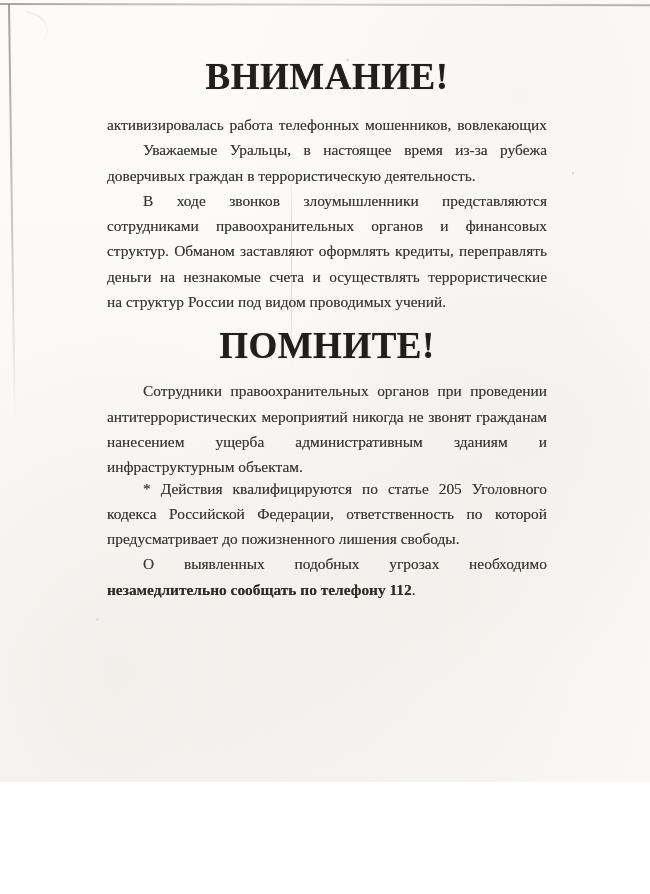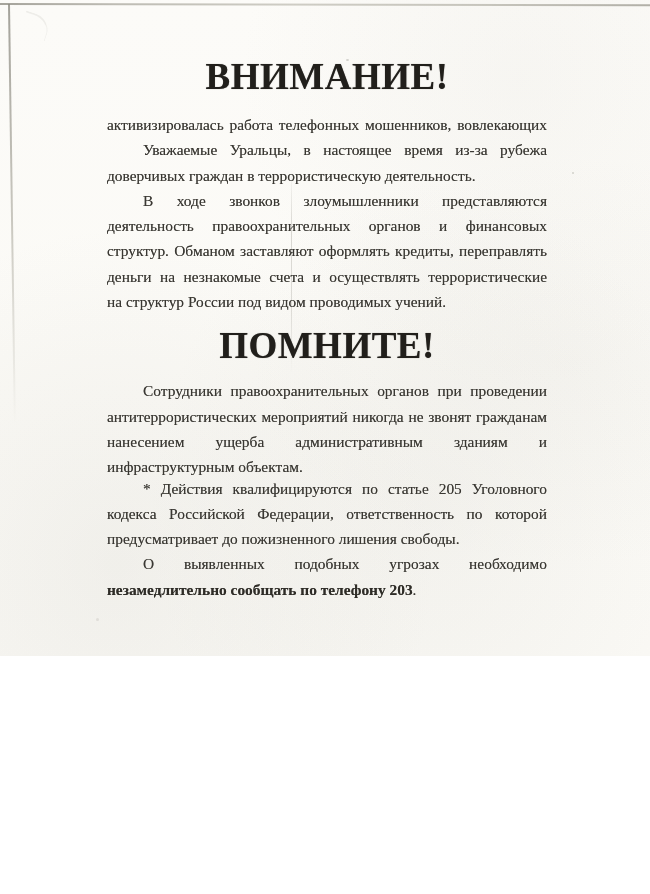--- a/index.html
+++ b/index.html
@@ -4,21 +4,21 @@
 <style>
   html, body { margin: 0; padding: 0; }
   body {
     width: 650px; height: 894px;
     overflow: hidden;
     background: #ffffff;
     font-family: "Liberation Serif", "DejaVu Serif", serif;
   }
   .scan {
     position: relative;
-    width: 650px; height: 656px;
+    width: 650px; height: 782px;
     background:
       radial-gradient(ellipse at 18% 86%, rgba(200,198,190,0.20), transparent 42%),
       radial-gradient(ellipse at 66% 78%, rgba(200,198,190,0.16), transparent 46%),
       radial-gradient(ellipse at 88% 55%, rgba(205,203,196,0.12), transparent 40%),
       radial-gradient(ellipse at 80% 12%, rgba(208,206,198,0.12), transparent 38%),
       linear-gradient(178deg, #fcfbf8 0%, #fbfaf6 55%, #faf9f5 100%);
   }
   
   .edge-top {
     position: absolute; top: 3px; left: 0; width: 650px; height: 2px;
@@ -106,21 +106,21 @@
     <h1 class="h-big h-attention">ВНИМАНИЕ!</h1>
 
     <div class="para intro">
       <div class="line jline">активизировалась работа телефонных мошенников, вовлекающих</div>
       <div class="line jline first">Уважаемые Уральцы, в настоящее время из-за рубежа</div>
       <div class="line lastline">доверчивых граждан в террористическую деятельность.</div>
     </div>
 
     <div class="para scheme">
       <div class="line jline first">В ходе звонков злоумышленники представляются</div>
-      <div class="line jline">деятельность правоохранительных органов и финансовых</div>
+      <div class="line jline">сотрудниками правоохранительных органов и финансовых</div>
       <div class="line jline">структур. Обманом заставляют оформлять кредиты, переправлять</div>
       <div class="line jline">деньги на незнакомые счета и осуществлять террористические акции</div>
       <div class="line lastline">на структур России под видом проводимых учений.</div>
     </div>
 
     <h1 class="h-big h-remember">ПОМНИТЕ!</h1>
 
     <div class="para remember">
       <div class="line jline first">Сотрудники правоохранительных органов при проведении</div>
       <div class="line jline">антитеррористических мероприятий никогда не звонят гражданам и</div>
@@ -130,17 +130,17 @@
 
 
     <div class="para footnote">
       <div class="line jline first">* Действия квалифицируются по статье 205 Уголовного</div>
       <div class="line jline">кодекса Российской Федерации, ответственность по которой</div>
       <div class="line lastline">предусматривает до пожизненного лишения свободы.</div>
     </div>
 
     <div class="para report">
       <div class="line jline first">О выявленных подобных угрозах необходимо</div>
-      <div class="line lastline"><span class="bold-seg">незамедлительно сообщать по телефону 203</span><span>.</span></div>
+      <div class="line lastline"><span class="bold-seg">незамедлительно сообщать по телефону 112</span><span>.</span></div>
     </div>
 
   </div>
 </div>
 
 </body></html>

